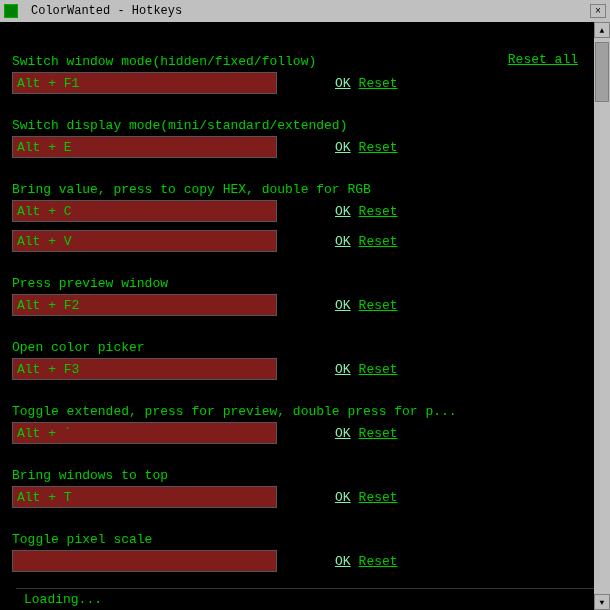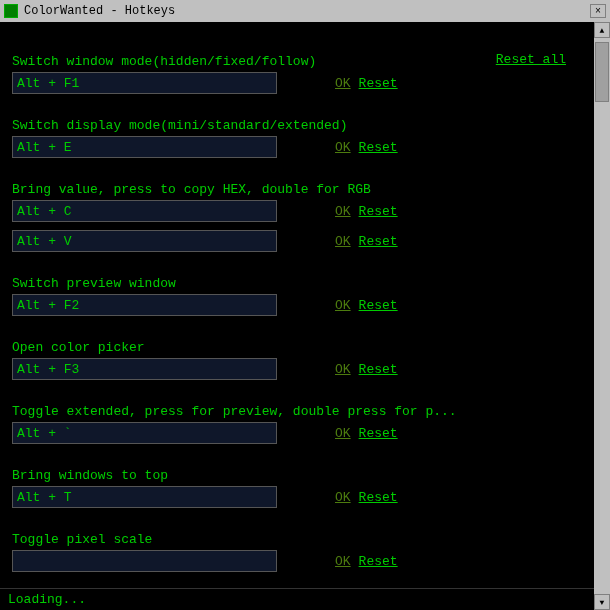--- a/index.html
+++ b/index.html
@@ -21,21 +21,21 @@
       background: #c0c0c0;
       display: flex;
       align-items: center;
       justify-content: space-between;
       padding: 2px 4px;
       height: 22px;
     }
     .title-bar-left {
       display: flex;
       align-items: center;
-      gap: 6px;
+      gap: 13px;
     }
     .title-icon {
       width: 14px;
       height: 14px;
       background: #008000;
       border: 1px solid #00aa00;
     }
     .title-text {
       font-family: 'Courier New', Courier, monospace;
       font-size: 12px;
@@ -86,29 +86,29 @@
       margin-top: 24px;
     }
     .hotkey-row {
       display: flex;
       align-items: center;
       gap: 8px;
     }
     .hotkey-input {
       width: 265px;
       height: 22px;
-      background: #0f172a;
+      background: #7f1d1d;
       border: 1px solid #555;
       color: #00cc00;
       font-family: 'Courier New', Courier, monospace;
       font-size: 13px;
       padding: 2px 4px;
     }
     .ok-link {
-      color: #4d7c0f;
+      color: #86efac;
       text-decoration: underline;
       cursor: pointer;
       font-family: 'Courier New', Courier, monospace;
       font-size: 13px;
       margin-left: 50px;
     }
     .reset-link {
       color: #00cc00;
       text-decoration: underline;
       cursor: pointer;
@@ -147,39 +147,39 @@
       height: 60px;
       background: #a0a0a0;
       border: 1px solid #808080;
       position: absolute;
       top: 4px;
       left: 1px;
     }
     .status-bar {
       position: absolute;
       bottom: 0;
-      left: 0;
+      left: 16px;
       right: 0;
       height: 22px;
       background: #000;
       display: flex;
       align-items: center;
       justify-content: space-between;
       padding: 0 8px;
       border-top: 1px solid #333;
     }
     .status-text {
       color: #00cc00;
       font-family: 'Courier New', Courier, monospace;
       font-size: 13px;
     }
     .reset-all-area {
       position: absolute;
       top: 30px;
-      right: 28px;
+      right: 16px;
       padding-left: 47px;
     }
   </style>
 </head>
 <body>
 
 <div class="title-bar">
   <div class="title-bar-left">
     <div class="title-icon"></div>
     <span class="title-text">ColorWanted - Hotkeys</span>
@@ -221,21 +221,21 @@
           </div>
         </div>
         <div class="hotkey-section">
           <div class="hotkey-row">
             <input type="text" class="hotkey-input" value="Alt + V" style="">
             <span class="ok-link">OK</span>
             <span class="reset-link">Reset</span>
           </div>
         </div>
         <div class="hotkey-section">
-          <div class="hotkey-label">Switch preview window</div>
+          <div class="hotkey-label">Press preview window</div>
           <div class="hotkey-row">
             <input type="text" class="hotkey-input" value="Alt + F2" style="">
             <span class="ok-link">OK</span>
             <span class="reset-link">Reset</span>
           </div>
         </div>
         <div class="hotkey-section">
           <div class="hotkey-label">Open color picker</div>
           <div class="hotkey-row">
             <input type="text" class="hotkey-input" value="Alt + F3" style="">

